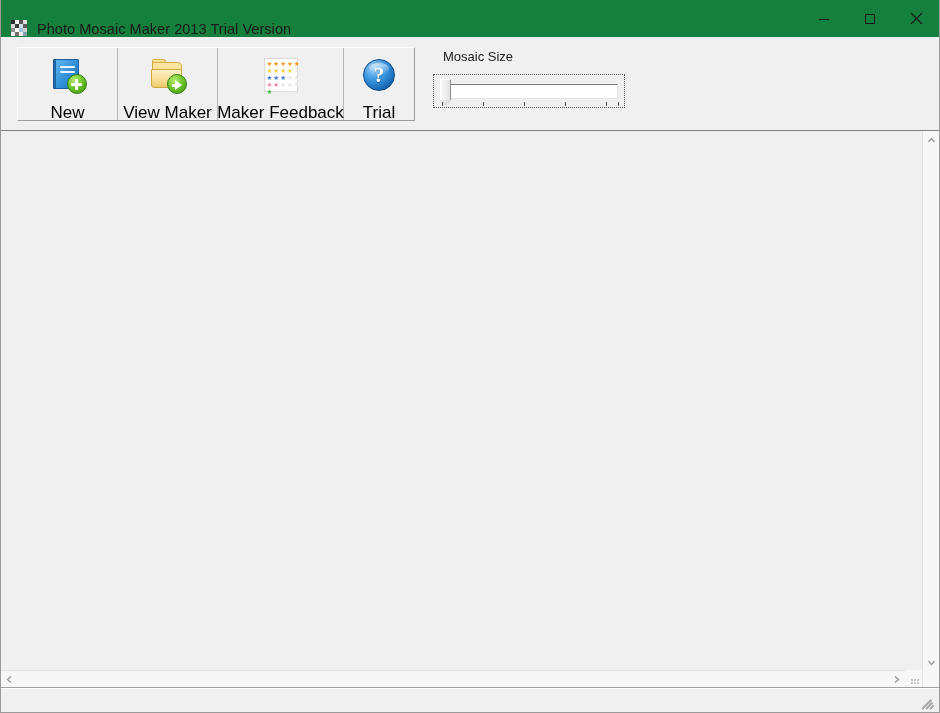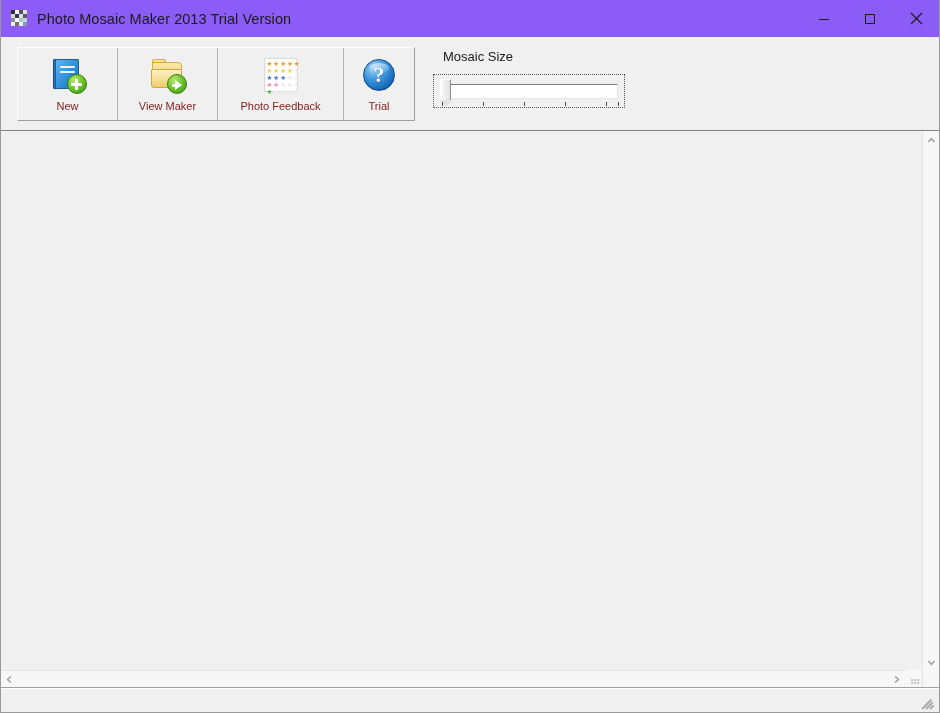--- a/index.html
+++ b/index.html
@@ -18,23 +18,23 @@
     background: #f0f0f0;
     border: 1px solid #9a9a9a;
     border-top: none;
     display: flex;
     flex-direction: column;
   }
 
   
   .titlebar {
     height: 37px;
-    background: #8b5cf6;
-    display: flex;
-    align-items: center;
+    background: #15803d;
+    display: flex;
+    align-items: flex-end;
     flex: 0 0 auto;
     position: relative;
   }
   .title-icon {
     width: 17px; height: 17px;
     margin-left: 10px; margin-right: 9px;
     flex: 0 0 auto;
     position: relative;
     overflow: hidden;
   }
@@ -93,23 +93,23 @@
     border-right: 1px solid #b6b6b6;
     position: relative;
   }
   .tb-btn:last-child { border-right: none; }
   .tb-icon {
     width: 42px; height: 42px;
     position: relative;
     flex: 0 0 auto;
   }
   .tb-label {
-    font-size: 11px;
-    color: #7f1d1d;
-    margin-top: 3px;
+    font-size: 17px;
+    color: #000000;
+    margin-top: 9px;
     white-space: nowrap;
     line-height: 15px;
   }
   .tb-btn.wide { width: 126px; }
   .tb-btn.narrow { width: 70px; }
 
   
   .ic-book-page {
     position: absolute; left: 8px; top: 5px;
     width: 24px; height: 30px;
@@ -484,21 +484,21 @@
               <span class="st">★</span>
               <span class="st">★</span>
               <span class="st">★</span>
             <span class="st" style="color:#44c23c">★</span>
               <span class="st">★</span>
               <span class="st">★</span>
               <span class="st">★</span>
               <span class="st">★</span>
           </div>
         </div>
-        <div class="tb-label">Photo Feedback</div>
+        <div class="tb-label">Maker Feedback</div>
       </div>
 
       <div class="tb-btn narrow">
         <div class="tb-icon">
           <span class="ic-info">?</span>
         </div>
         <div class="tb-label">Trial</div>
       </div>
 
     </div>

